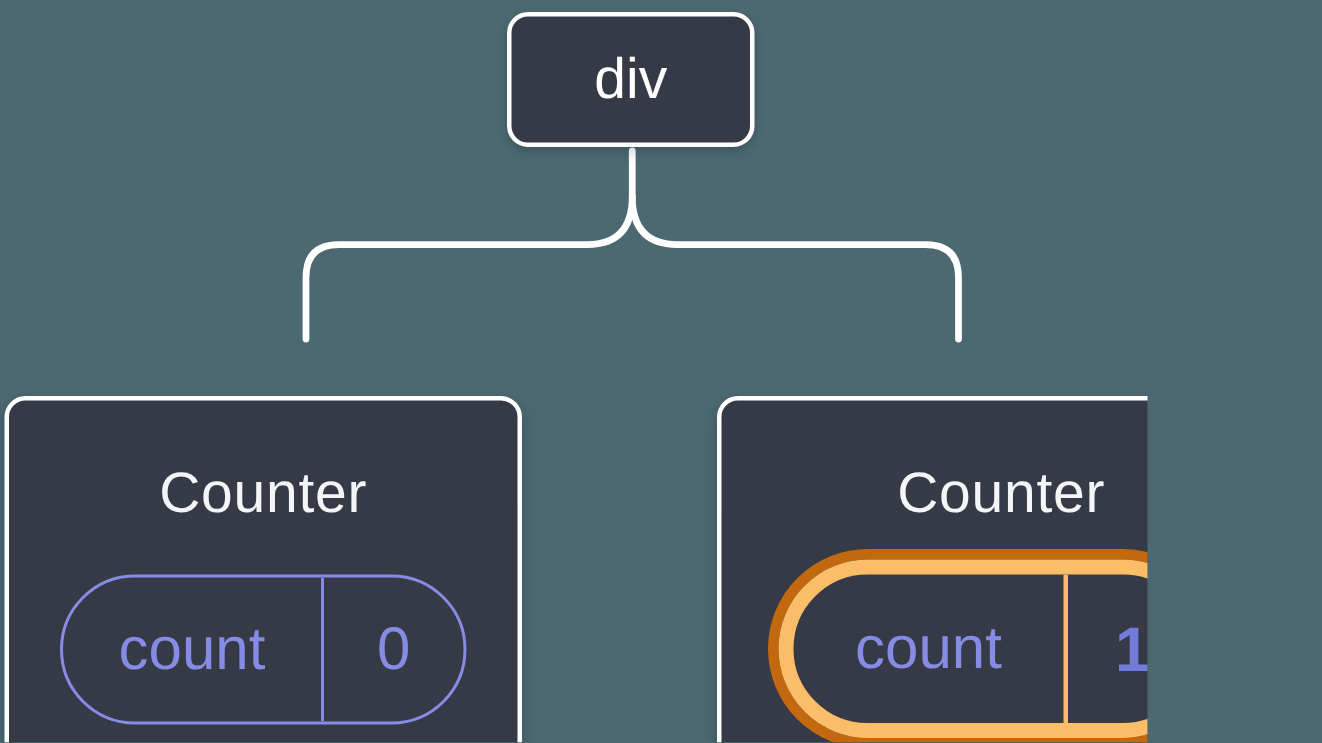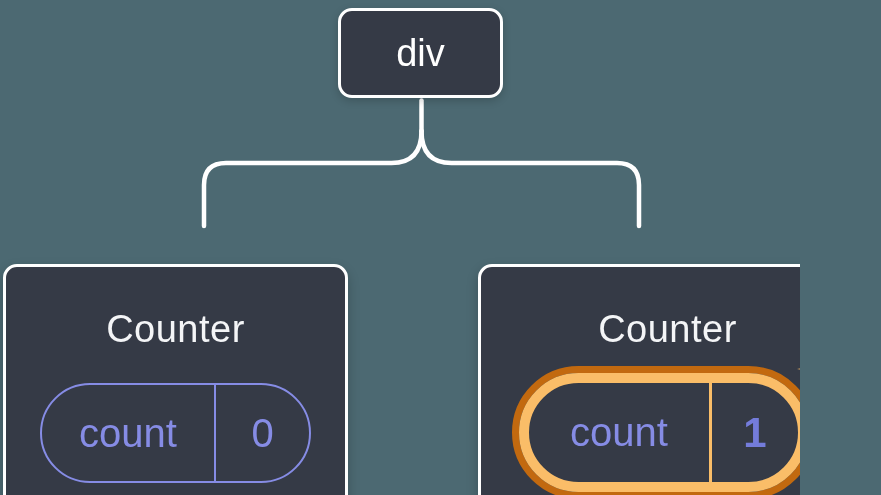--- a/index.html
+++ b/index.html
@@ -7,21 +7,20 @@
     padding: 0;
     background: #4C6972;
     font-family: "Liberation Sans", "DejaVu Sans", sans-serif;
   }
   .canvas {
     position: relative;
     width: 765px;
     height: 495px;
     background: #4C6972;
     overflow: hidden;
-    padding-left: 35px;
   }
 
   
   .root-node {
     position: absolute;
     left: 338px;
     top: 8px;
     width: 165px;
     height: 90px;
     box-sizing: border-box;

